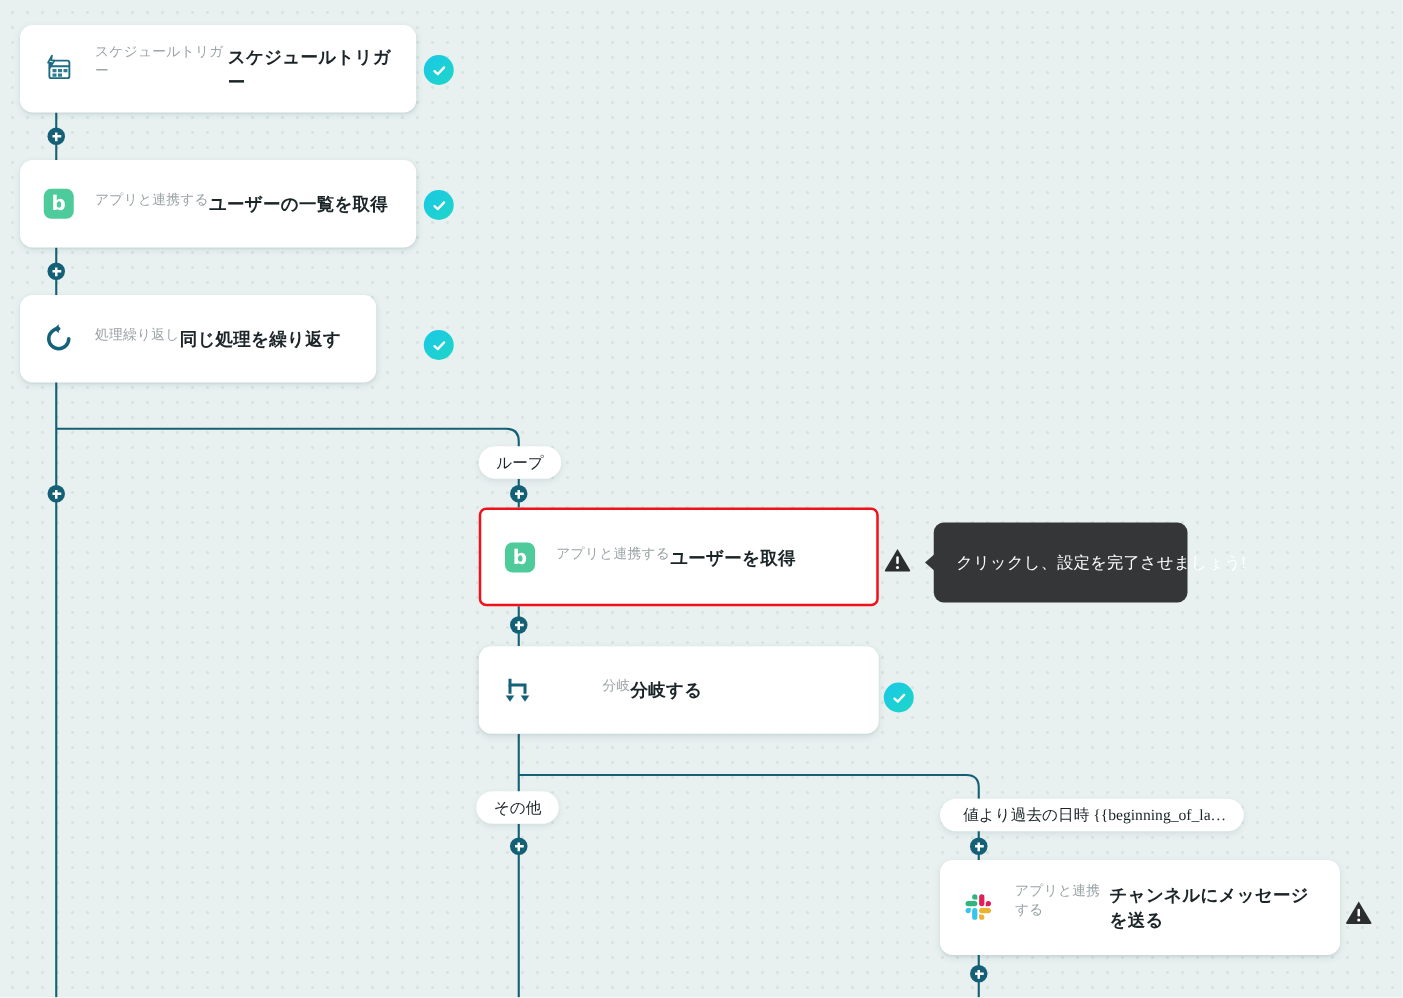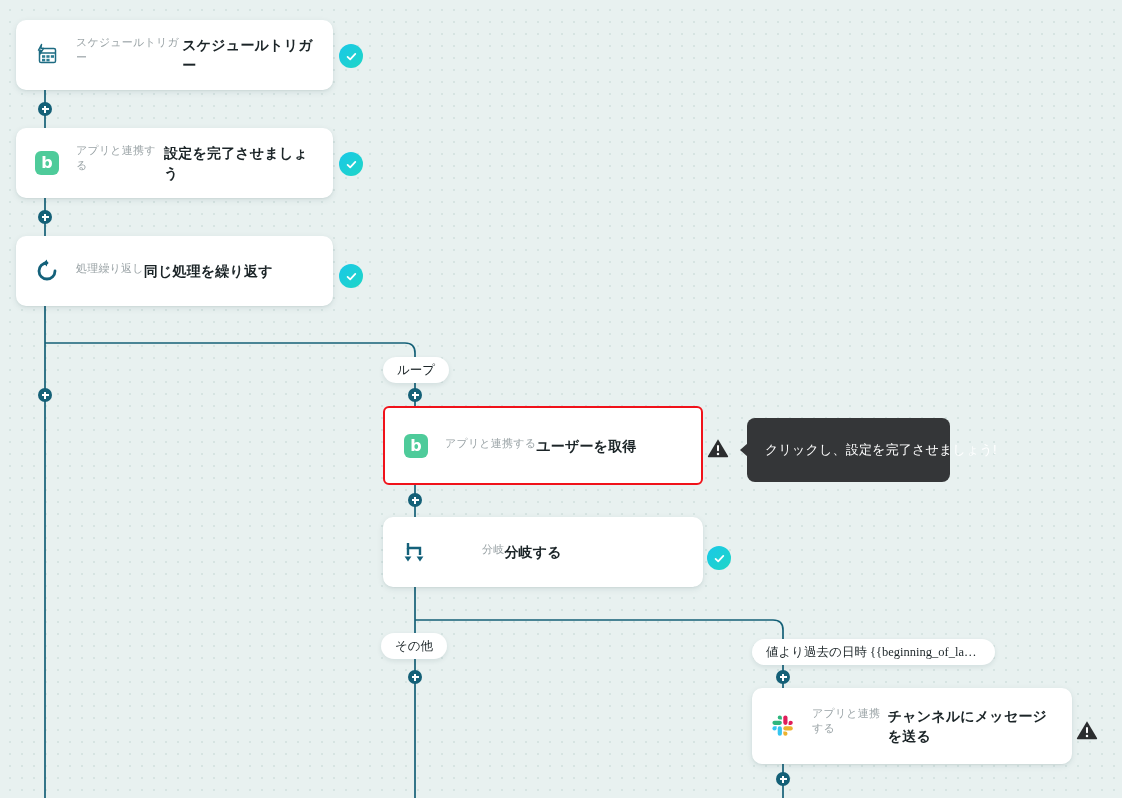--- a/index.html
+++ b/index.html
@@ -77,20 +77,21 @@
     background: #ffffff;
     border-radius: 14px;
     height: 26px;
     display: flex; align-items: center;
     padding: 0 14px;
     font-size: 12.5px;
     color: #1b2427;
     box-shadow: 0 2px 5px rgba(20,60,70,.10);
     white-space: nowrap;
     overflow: hidden;
+    justify-content: flex-end;
   }
 
   
   .tooltip {
     position: absolute;
     background: #343638;
     color: #ffffff;
     border-radius: 8px;
     font-size: 13px;
     display: flex; align-items: center;
@@ -201,30 +202,30 @@
       <path d="M2.6,6.9 L5.2,9.3 L10.3,3.9" fill="none" stroke="#ffffff" stroke-width="1.8" stroke-linecap="round" stroke-linejoin="round"></path>
     </svg>
   </div>
 
   <div class="card" style="left:16px; top:128px; width:317px; height:70px;">
     <div class="card-icon">
       <div class="app-sq">b</div>
     </div>
     <div class="card-text">
       <div class="card-sub">アプリと連携する</div>
-      <div class="card-title">設定を完了させましょう</div>
+      <div class="card-title">ユーザーの一覧を取得</div>
     </div>
   </div>
   <div class="badge-ok" style="left:339px; top:152px;">
     <svg width="13" height="13" viewBox="0 0 13 13" xmlns="http://www.w3.org/2000/svg">
       <path d="M2.6,6.9 L5.2,9.3 L10.3,3.9" fill="none" stroke="#ffffff" stroke-width="1.8" stroke-linecap="round" stroke-linejoin="round"></path>
     </svg>
   </div>
 
-  <div class="card" style="left:16px; top:236px; width:317px; height:70px;text-align:right;">
+  <div class="card" style="left:16px; top:236px; width:285px; height:70px;text-align:right;">
     <div class="card-icon">
       <svg width="26" height="26" viewBox="0 0 26 26" xmlns="http://www.w3.org/2000/svg">
         <path d="M21,13 A8,8 0 1,1 13,5" fill="none" stroke="#14617a" stroke-width="2.8" stroke-linecap="round"></path>
         <path d="M13,1.4 L13,8.6 L9.0,5.0 Z" fill="#14617a"></path>
       </svg>
     </div>
     <div class="card-text">
       <div class="card-sub">処理繰り返し</div>
       <div class="card-title">同じ処理を繰り返す</div>
     </div>

